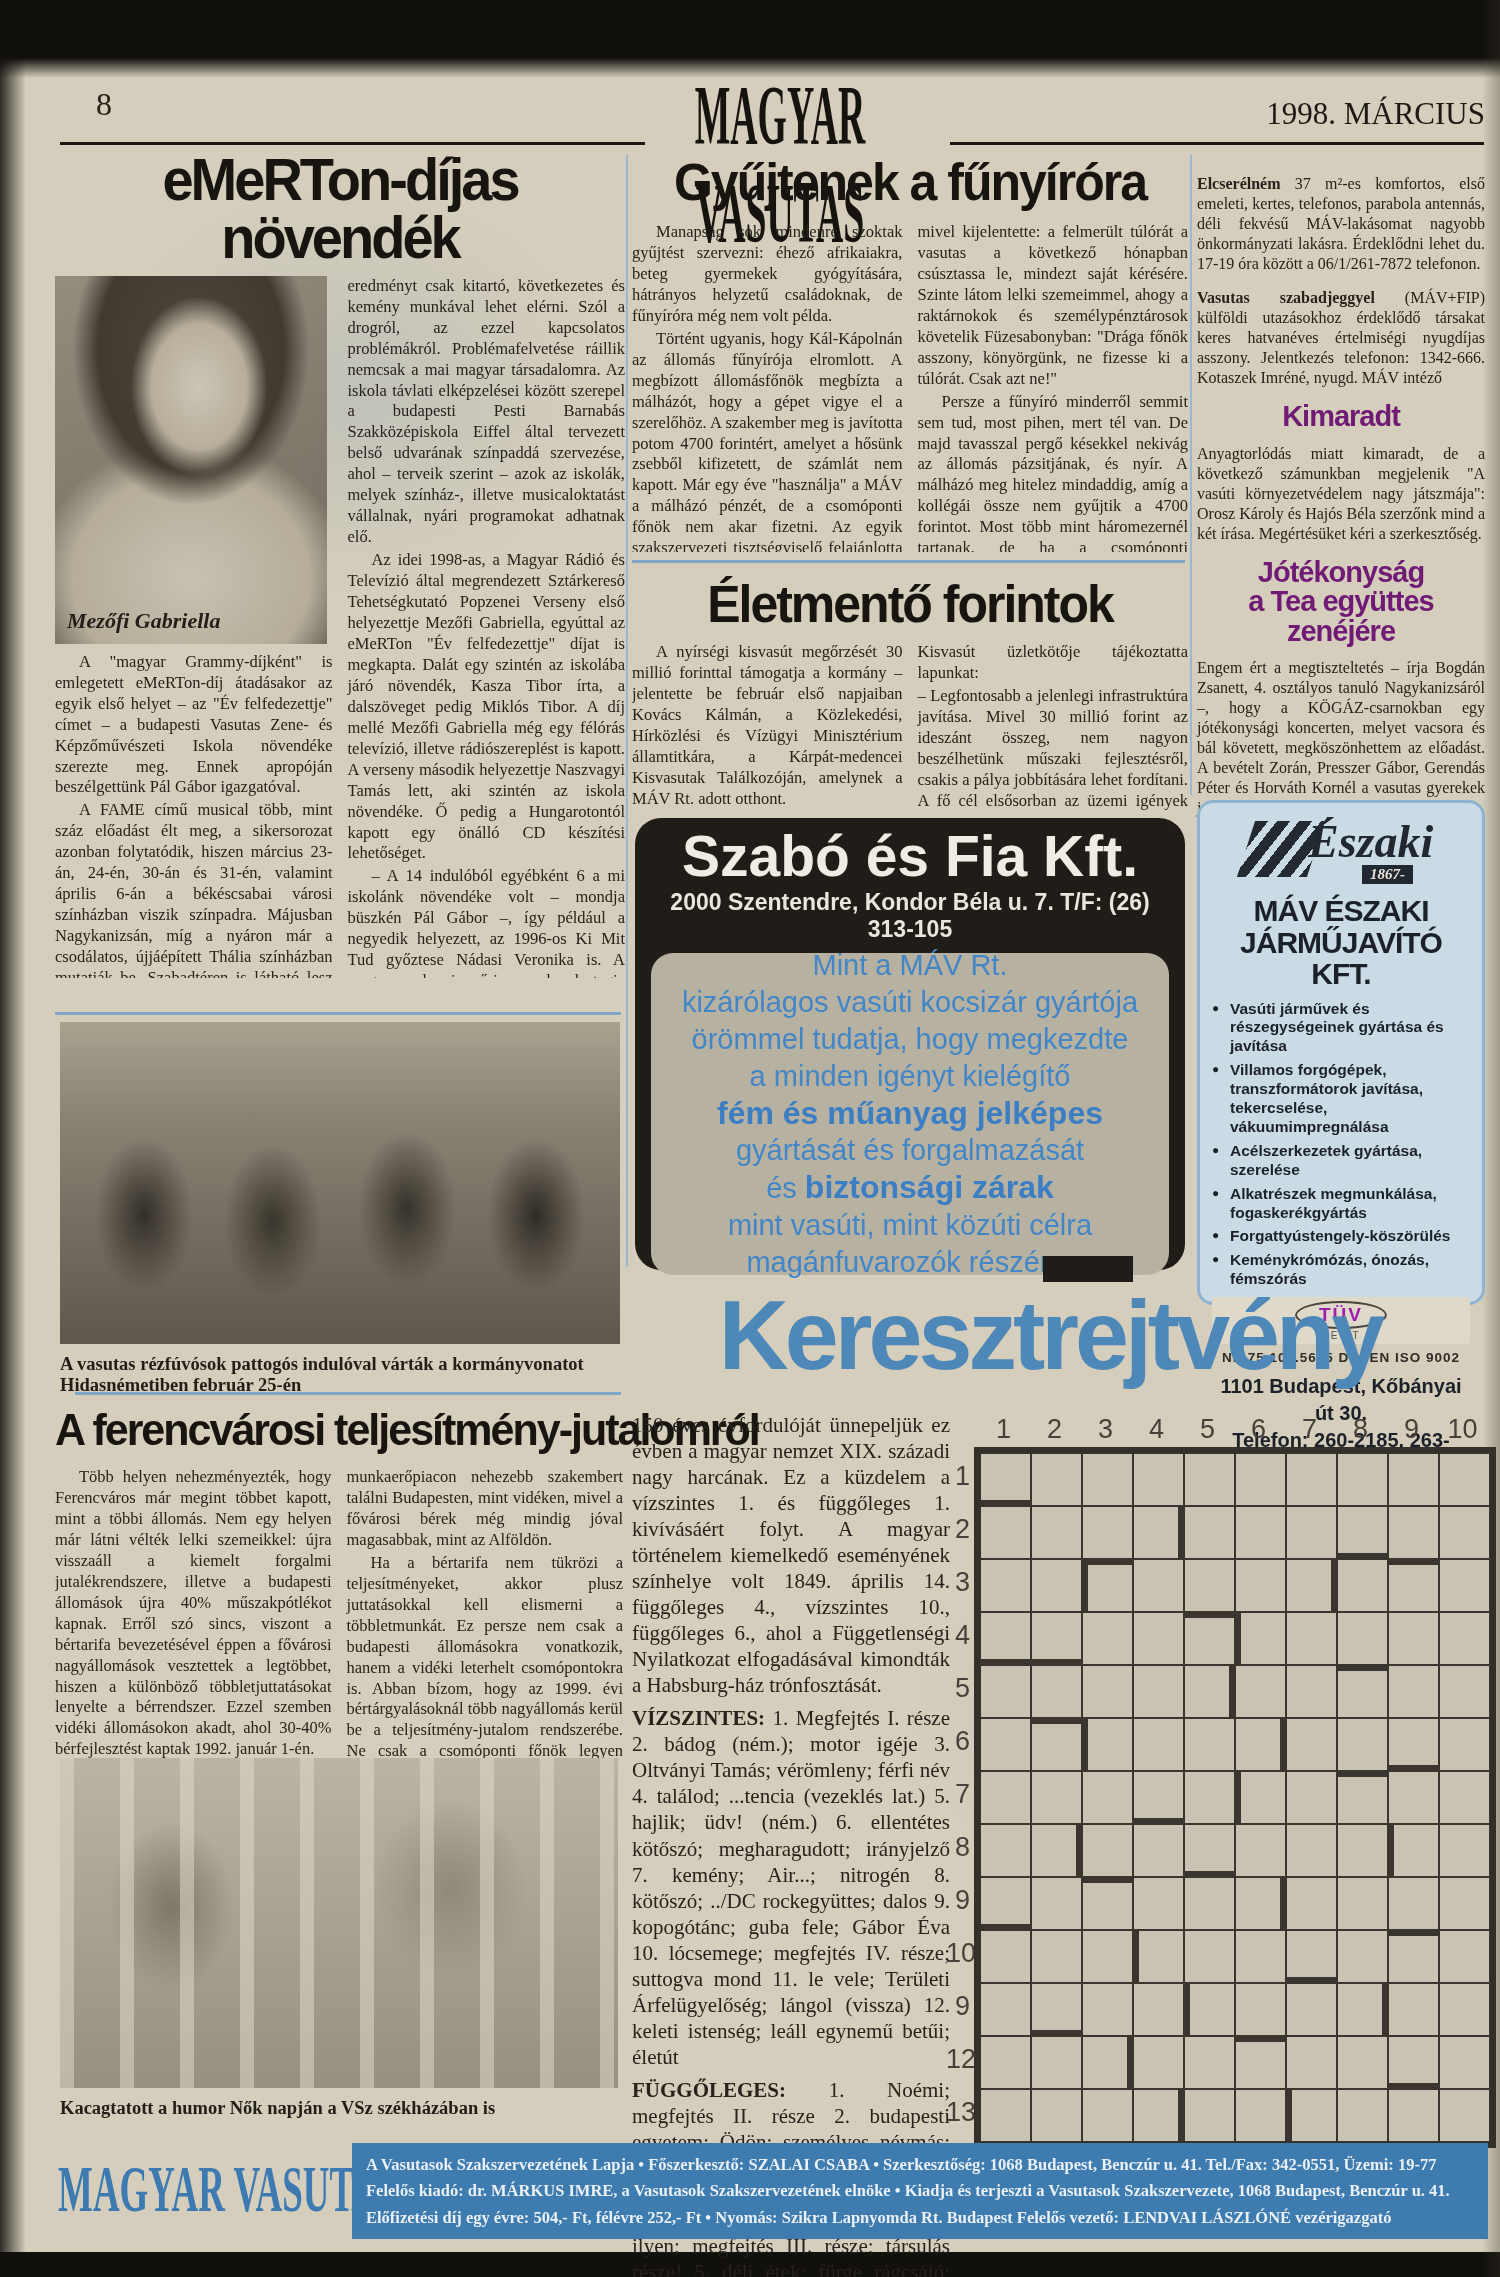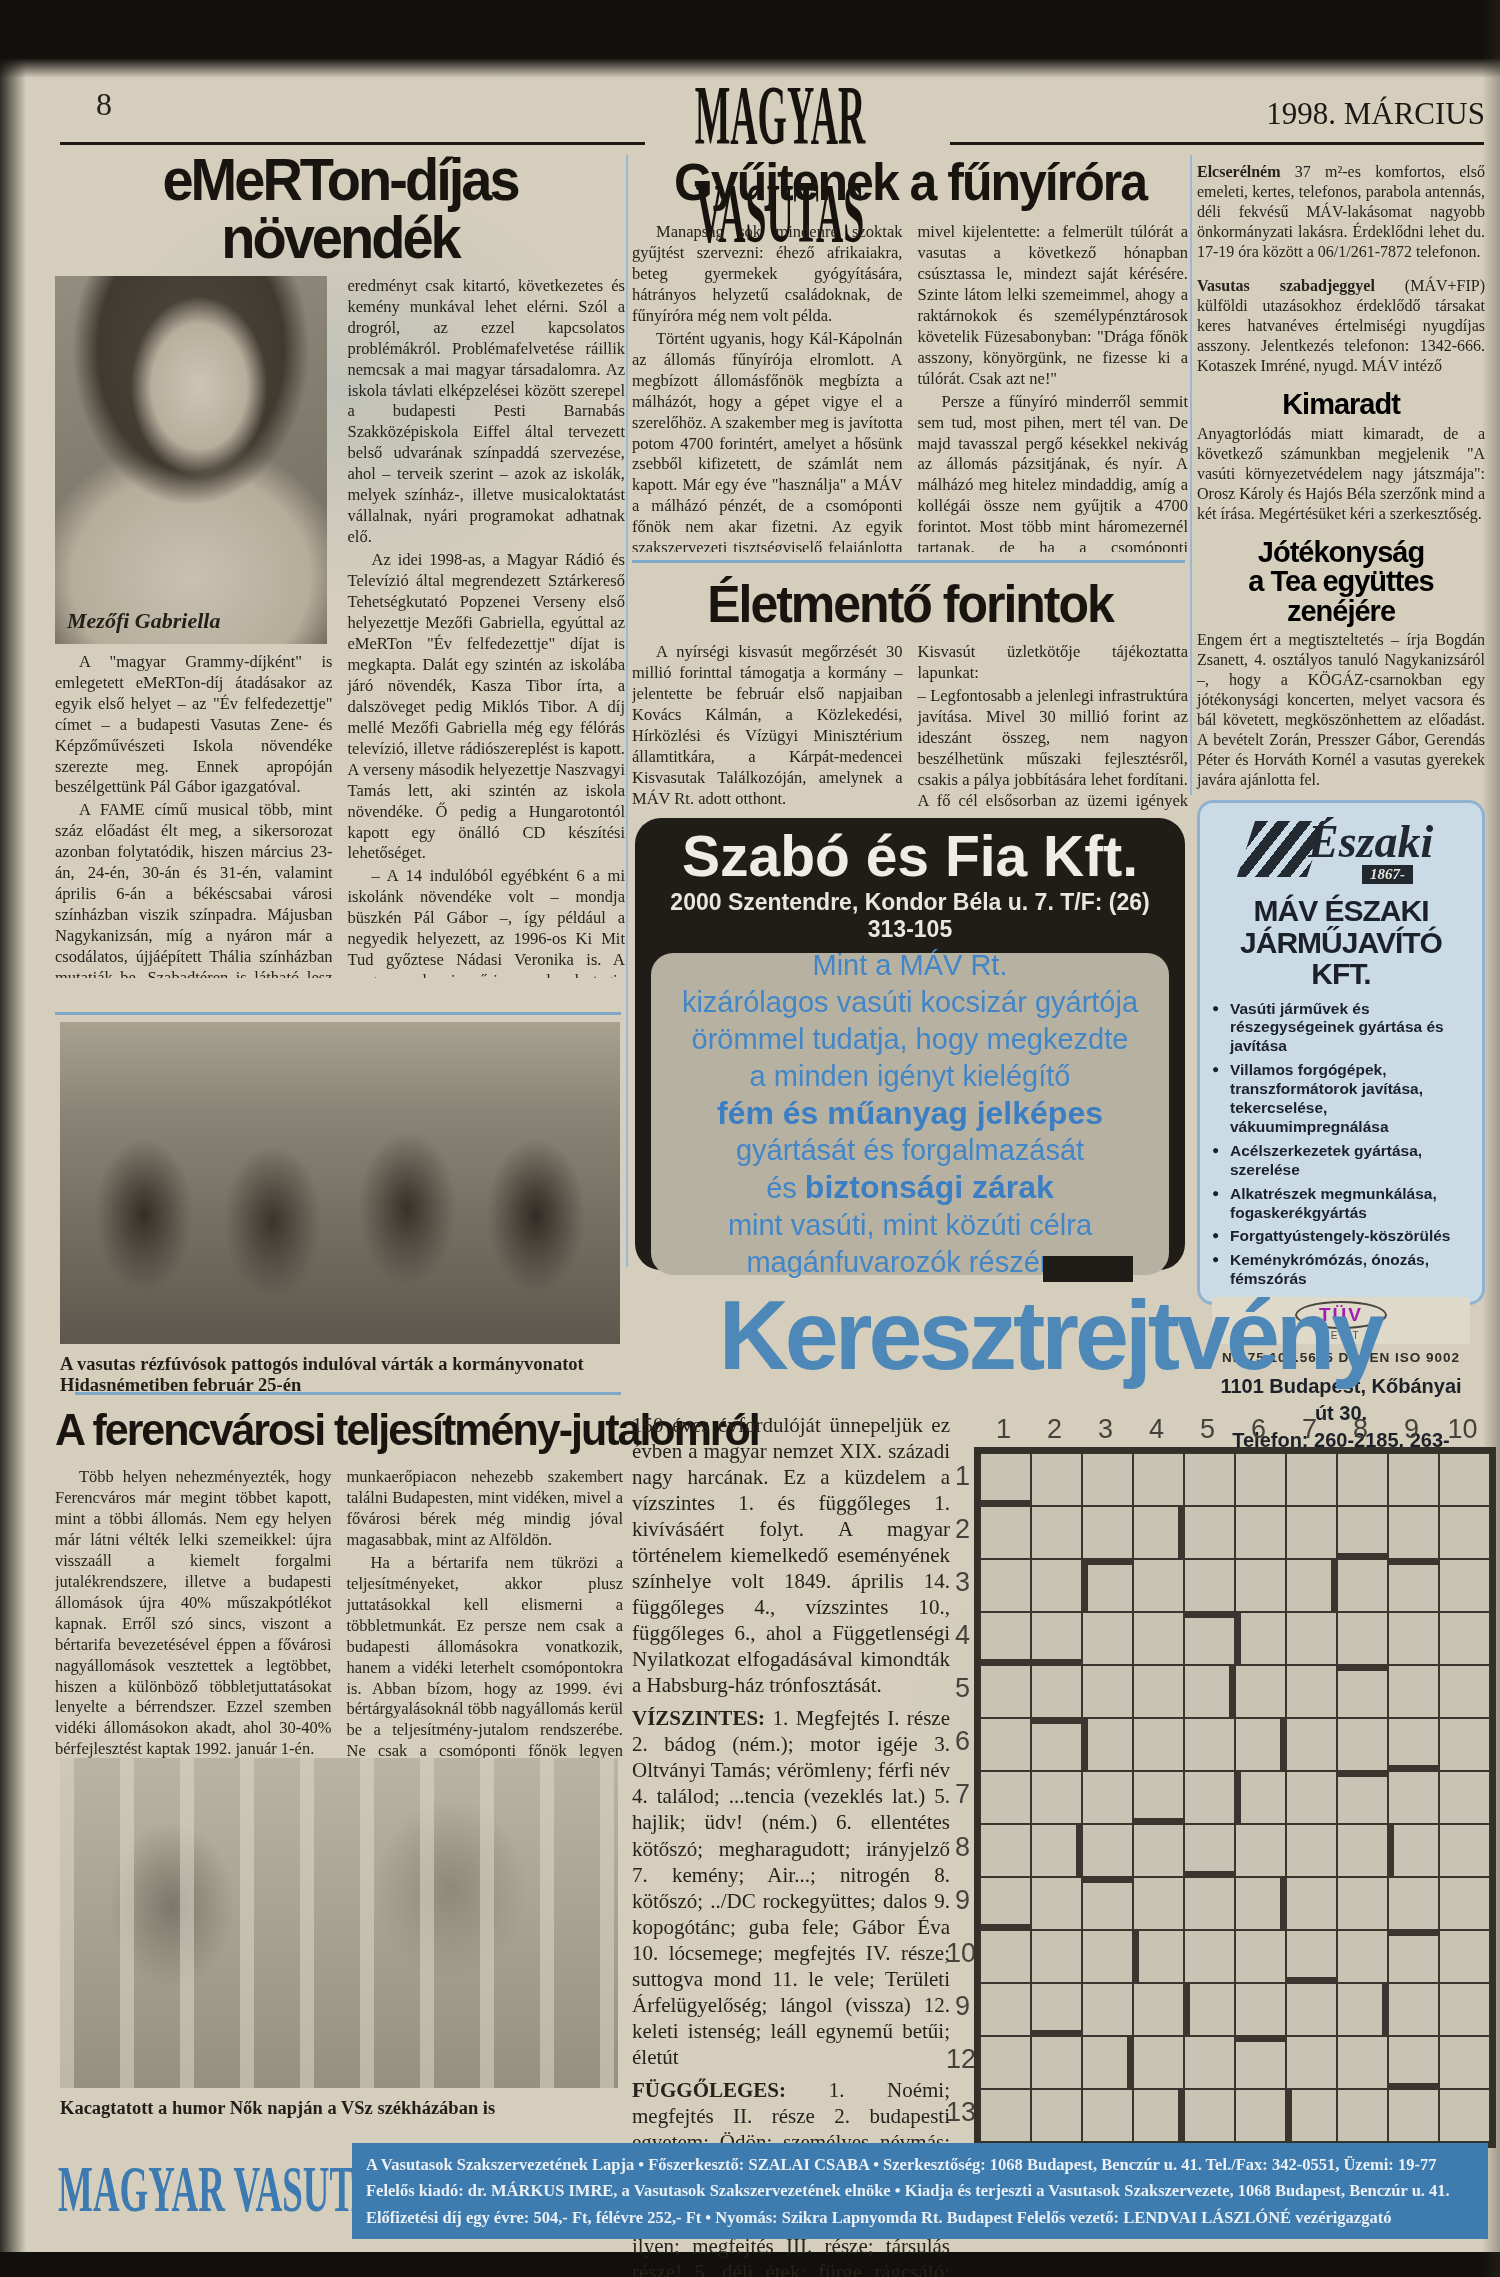--- a/index.html
+++ b/index.html
@@ -22,21 +22,21 @@
   .date{position:absolute;left:1240px;top:96px;width:245px;text-align:right;font-size:31px;color:#1c1915;}
   .hrule{position:absolute;height:3px;background:#1c1915;}
   .brule{position:absolute;height:3px;background:#7fa8c8;}
   .vsep{position:absolute;width:2px;background:#97b9d3;}
   
   .h-sans{font-family:"Liberation Sans",sans-serif;font-weight:bold;color:#181510;}
   .art-title-xl{font-size:56px;line-height:.98;letter-spacing:-3px;text-align:center;transform:scaleY(1.05);transform-origin:top center;}
   .art-title-l{font-size:50px;letter-spacing:-2px;text-align:center;transform:scaleY(1.05);transform-origin:top center;}
   .art-title-m{font-size:43px;letter-spacing:-2px;text-align:center;white-space:nowrap;transform:scaleY(1.05);transform-origin:top center;}
   .h-small{font-family:"Liberation Sans",sans-serif;font-weight:bold;font-size:29px;
-    letter-spacing:-1px;text-align:center;color:#000000;line-height:1.02;}
+    letter-spacing:-1px;text-align:center;color:#701a75;line-height:1.02;}
   
   .cols{display:flex;gap:15px;overflow:hidden;}
   .col{flex:1;min-width:0;}
   .bodytext p{margin:0 0 2px 0;font-size:16.5px;line-height:1.27;text-align:justify;text-indent:24px;}
   .bodytext p.noindent{text-indent:0;}
   .lead{font-weight:bold;}
   
   .photo{position:relative;background:#8d887b;}
   .photo-portrait{width:272px;height:368px;margin-bottom:8px;
     background:
@@ -54,21 +54,21 @@
       radial-gradient(70px 110px at 85% 60%,#302b24 0%,rgba(0,0,0,0) 70%),
       linear-gradient(#a8a28f 0%,#8a8476 28%,#5d574d 100%);}
   .photo-women{position:absolute;
     background:
       repeating-linear-gradient(90deg,rgba(222,216,202,.55) 0 14px,rgba(0,0,0,0) 14px 60px),
       radial-gradient(90px 120px at 20% 45%,#7d776a 0%,rgba(0,0,0,0) 70%),
       radial-gradient(110px 130px at 70% 40%,#8f8979 0%,rgba(0,0,0,0) 70%),
       linear-gradient(#bab4a3,#96907f);}
   .photo-caption{font-weight:bold;font-size:18.5px;color:#221e18;margin-top:6px;}
   
-  .rc p{margin:0 0 14px 0;font-size:16px;line-height:1.25;text-align:justify;}
+  .rc p{margin:12px 0 14px 0;font-size:16px;line-height:1.25;text-align:justify;}
   .rc .h-small{margin:6px 0 4px 0;}
   
   .szabo{position:absolute;left:635px;top:818px;width:550px;height:452px;background:#201d18;
     border-radius:26px;padding:10px 16px;box-sizing:border-box;}
   .szabo-title{color:#efece4;font-family:"Liberation Sans",sans-serif;font-weight:bold;
     font-size:57px;text-align:center;letter-spacing:0px;line-height:1.0;}
   .szabo-addr{color:#e9e6dd;font-family:"Liberation Sans",sans-serif;font-weight:bold;
     font-size:23px;text-align:center;margin-top:4px;}
   .szabo-panel{margin-top:10px;background:#b7b1a1;border-radius:22px;height:322px;
     display:flex;flex-direction:column;justify-content:center;text-align:center;

